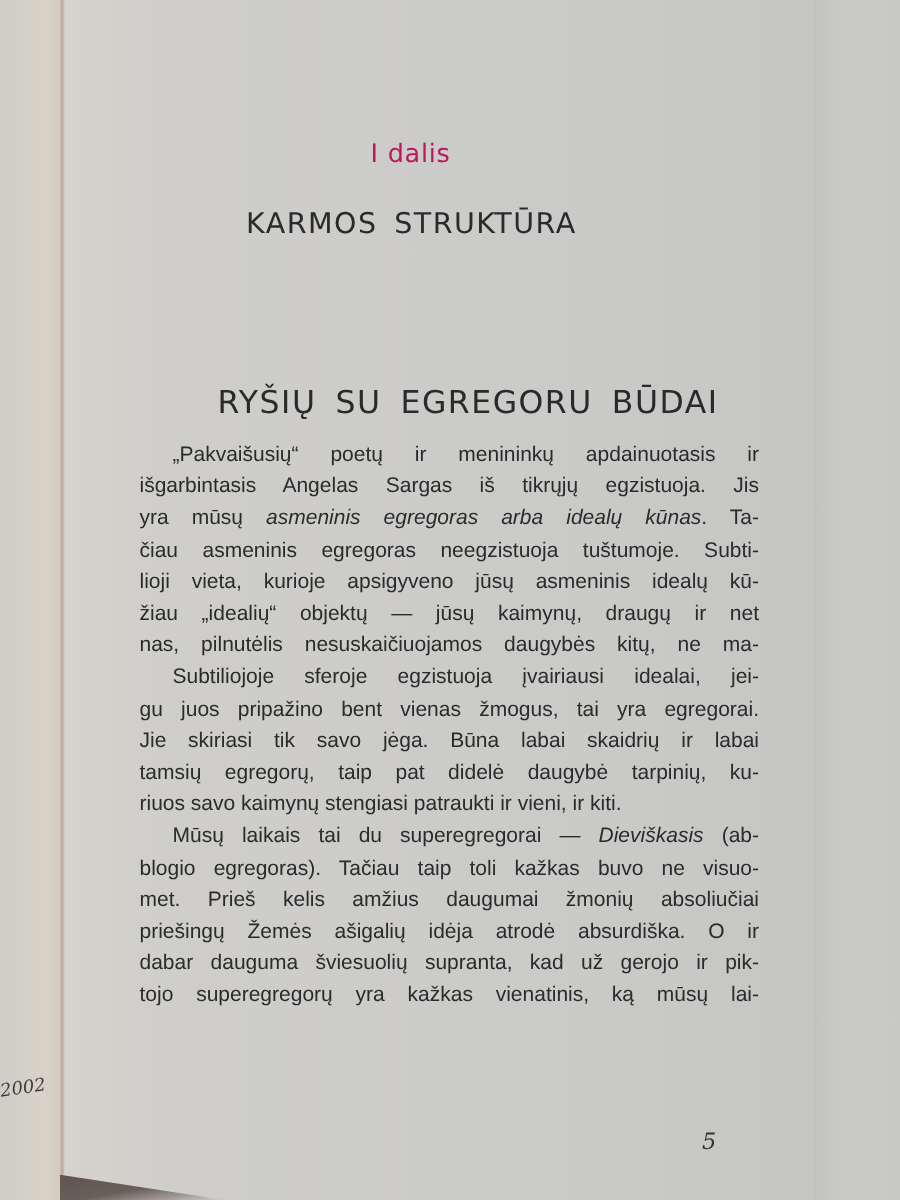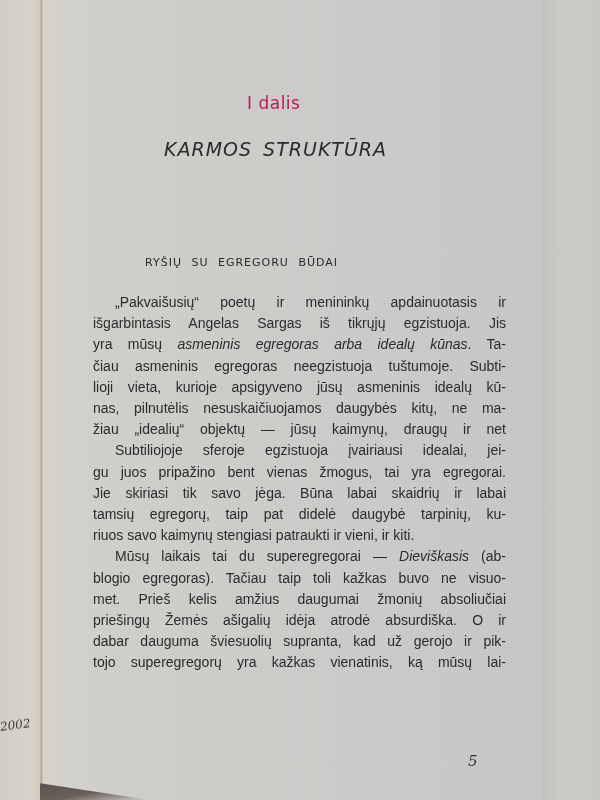--- a/index.html
+++ b/index.html
@@ -32,25 +32,25 @@
     .side-year {
       position: absolute; left: 0px; top: 718px; font-size: 12px; font-style: italic;
       color: #3d3d3d; transform: rotate(-8deg);
     }
     .part-label {
       position: absolute; left: 247px; top: 93px; font-family: "DejaVu Sans", sans-serif;
       font-size: 17px; color: #be185d; letter-spacing: 0.5px;
     }
     .part-title {
       position: absolute; left: 164px; top: 138px; font-family: "DejaVu Sans", sans-serif;
-      font-size: 19px; color: #2a2a2a; letter-spacing: 1px; word-spacing: 4px; font-style: italic;
+      font-size: 19px; color: #2a2a2a; letter-spacing: 1px; word-spacing: 4px;
     }
     .section-title {
       position: absolute; left: 145px; top: 256px; font-family: "DejaVu Sans", sans-serif;
-      font-size: 11px; color: #2a2a2a; letter-spacing: 1px; word-spacing: 5px;
+      font-size: 21px; color: #2a2a2a; letter-spacing: 1px; word-spacing: 5px;
     }
     .body-text {
       position: absolute; left: 93px; top: 292px; width: 413px;
       font-family: Liberation Sans, sans-serif; font-size: 14px; line-height: 21.2px;
       color: #2b2b2b; text-align: justify; hyphens: manual;
     }
     .body-text .line { display: block; text-align-last: justify; white-space: nowrap; }
     .body-text .line.last { text-align-last: left; }
     .body-text .indent { padding-left: 22px; }
     .page-number {
@@ -72,22 +72,22 @@
 <div class="part-title">KARMOS STRUKTŪRA</div>
 <div class="section-title">RYŠIŲ SU EGREGORU BŪDAI</div>
 
 <div class="body-text">
   <div id="p1">
       <span class="line indent">„Pakvaišusių“ poetų ir menininkų apdainuotasis ir</span>
       <span class="line">išgarbintasis Angelas Sargas iš tikrųjų egzistuoja. Jis</span>
       <span class="line">yra mūsų <em>asmeninis egregoras arba idealų kūnas</em>. Ta-</span>
       <span class="line">čiau asmeninis egregoras neegzistuoja tuštumoje. Subti-</span>
       <span class="line">lioji vieta, kurioje apsigyveno jūsų asmeninis idealų kū-</span>
+      <span class="line">žiau „idealių“ objektų — jūsų kaimynų, draugų ir net</span>
       <span class="line">nas, pilnutėlis nesuskaičiuojamos daugybės kitų, ne ma-</span>
-      <span class="line">žiau „idealių“ objektų — jūsų kaimynų, draugų ir net</span>
     </div>
   <div id="p2">
       <span class="line indent">Subtiliojoje sferoje egzistuoja įvairiausi idealai, jei-</span>
       <span class="line">gu juos pripažino bent vienas žmogus, tai yra egregorai.</span>
       <span class="line">Jie skiriasi tik savo jėga. Būna labai skaidrių ir labai</span>
       <span class="line">tamsių egregorų, taip pat didelė daugybė tarpinių, ku-</span>
       <span class="line last">riuos savo kaimynų stengiasi patraukti ir vieni, ir kiti.</span>
     </div>
   <div id="p3">
       <span class="line indent">Mūsų laikais tai du superegregorai — <em>Dieviškasis</em> (ab-</span>

